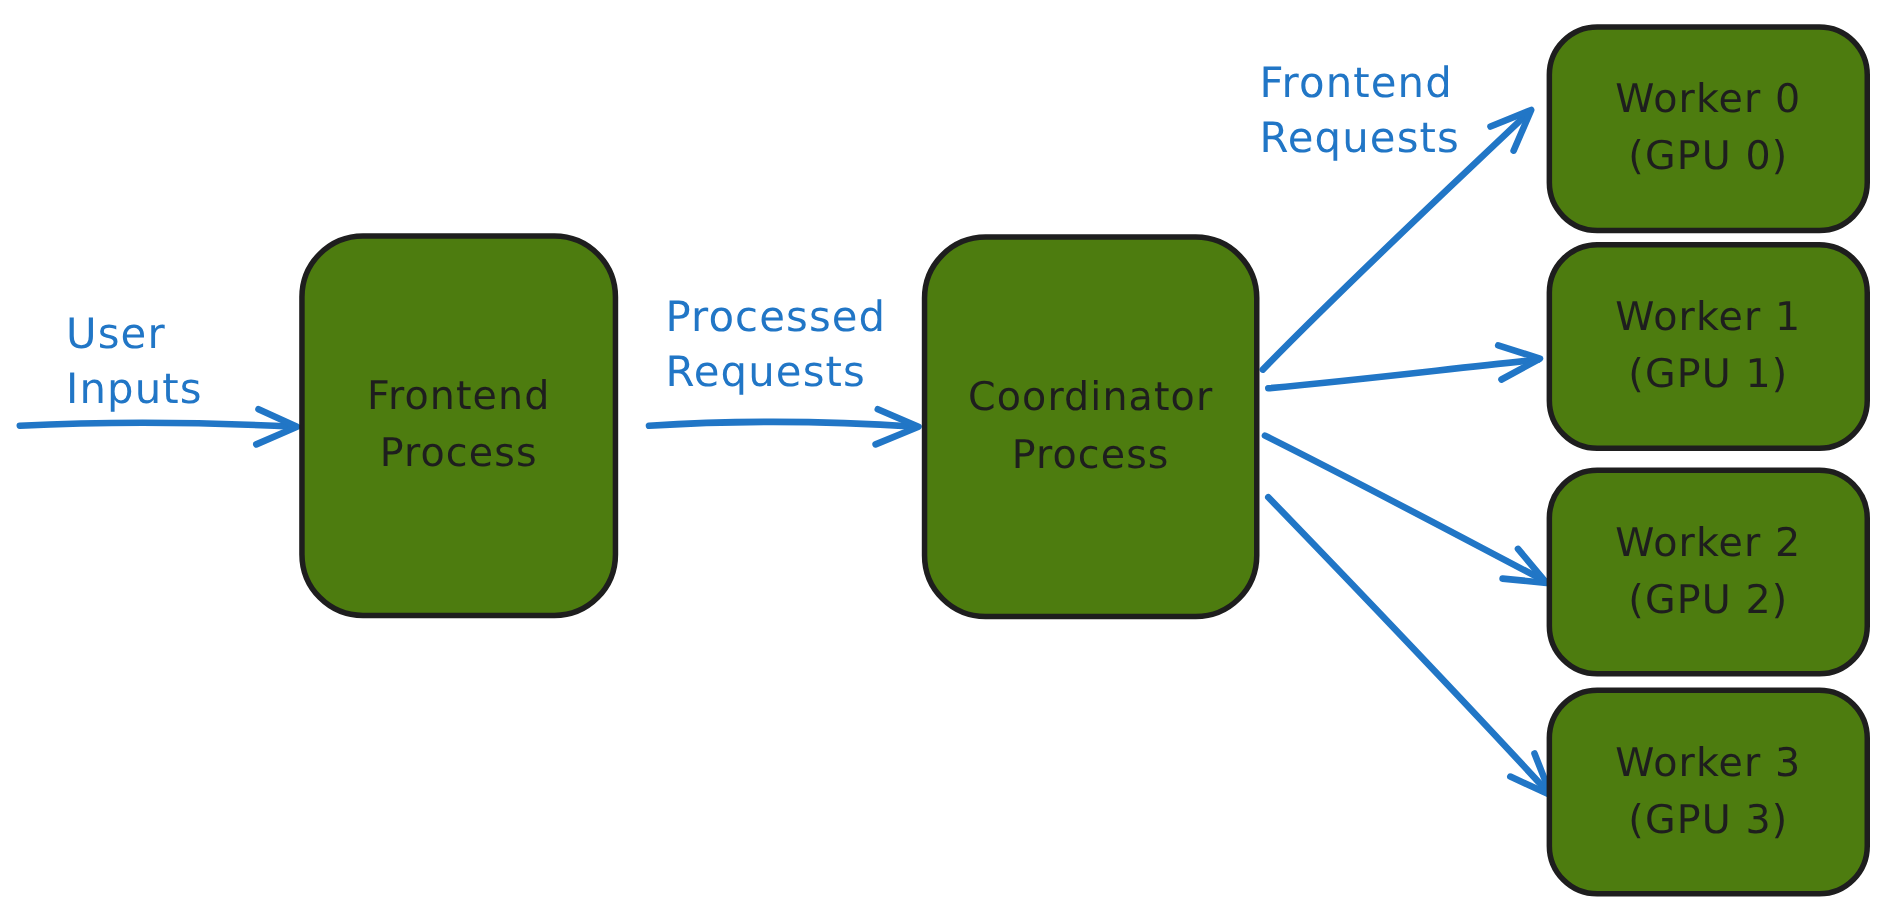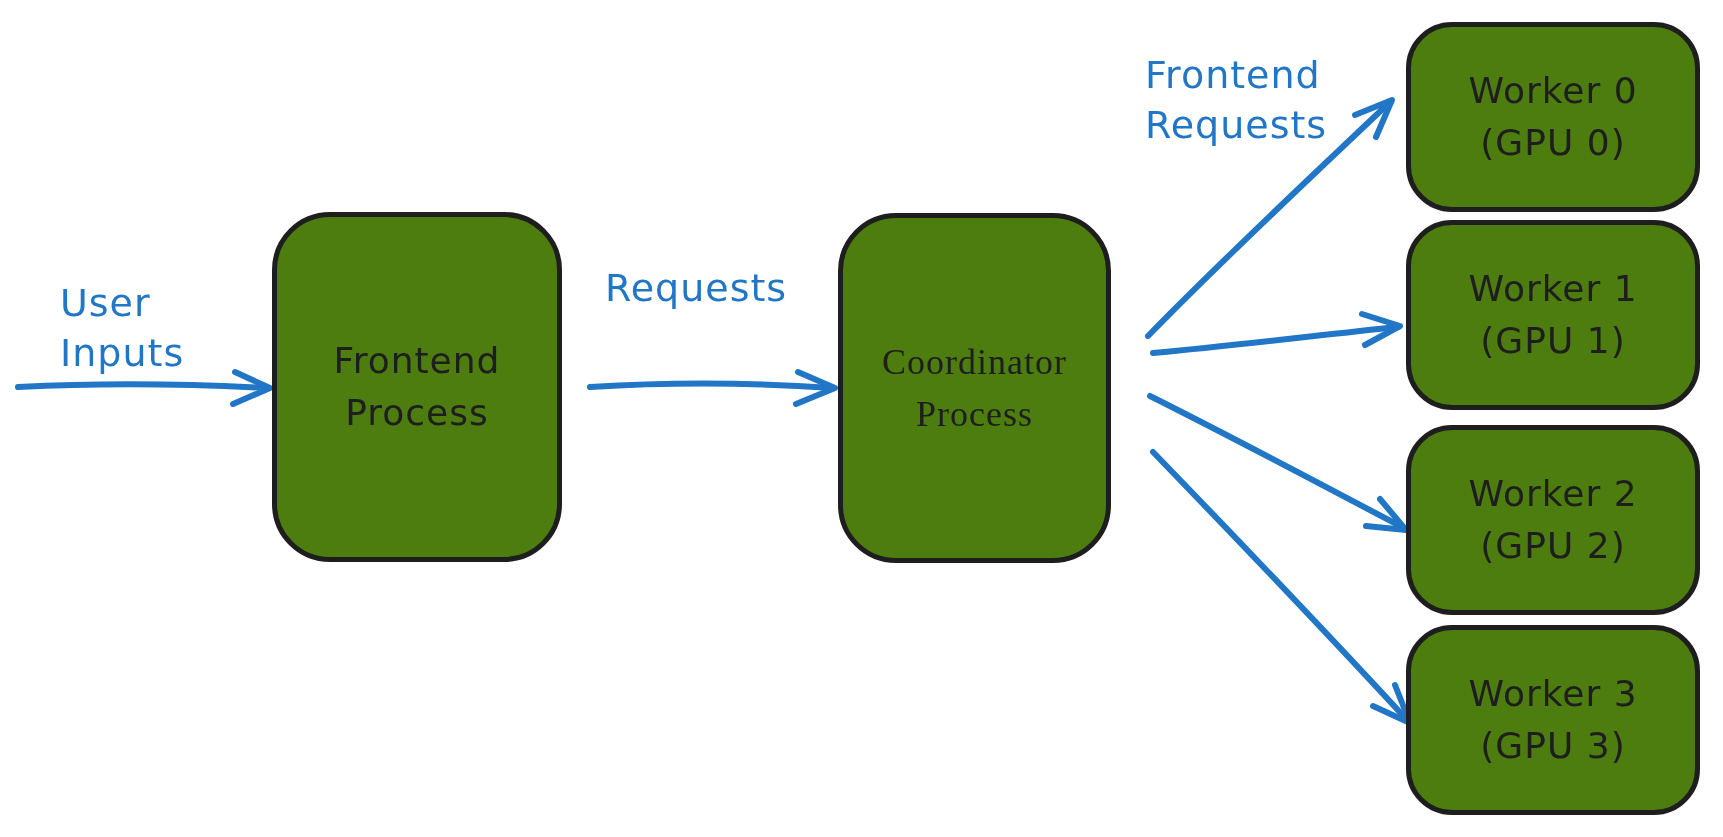--- a/index.html
+++ b/index.html
@@ -38,21 +38,21 @@
   }
   .node.process-node {
     width: 290px; height: 350px;
     border-radius: 58px;
   }
   .node.worker-node {
     width: 294px; height: 190px;
     border-radius: 46px;
   }
   #node-frontend    { left: 272px; top: 212px; }
-  #node-coordinator { left: 838px; top: 213px; width: 273px; font-family: Liberation Serif, serif; }
+  #node-coordinator { left: 838px; top: 213px; width: 307px; }
   #node-worker0 { left: 1406px; top: 22px;  }
   #node-worker1 { left: 1406px; top: 220px; }
   #node-worker2 { left: 1406px; top: 425px; }
   #node-worker3 { left: 1406px; top: 625px; }
 
   .edge-label {
     position: absolute;
     color: #2176c6;
     font-size: 38px;
     line-height: 50px;
@@ -100,20 +100,21 @@
       <path d="M 1395 685 L 1410 723 L 1373 706"></path>
     </g>
   </svg>
 
   <div class="edge-label" id="label-user-inputs">
     <div>User</div>
     <div>Inputs</div>
   </div>
 
   <div class="edge-label" id="label-processed-requests">
+    <div>Processed</div>
     <div>Requests</div>
   </div>
 
   <div class="edge-label" id="label-scheduled-requests">
     <div>Frontend</div>
     <div>Requests</div>
   </div>
 
   <div class="node process-node" id="node-frontend">
     <div class="line">Frontend</div>

